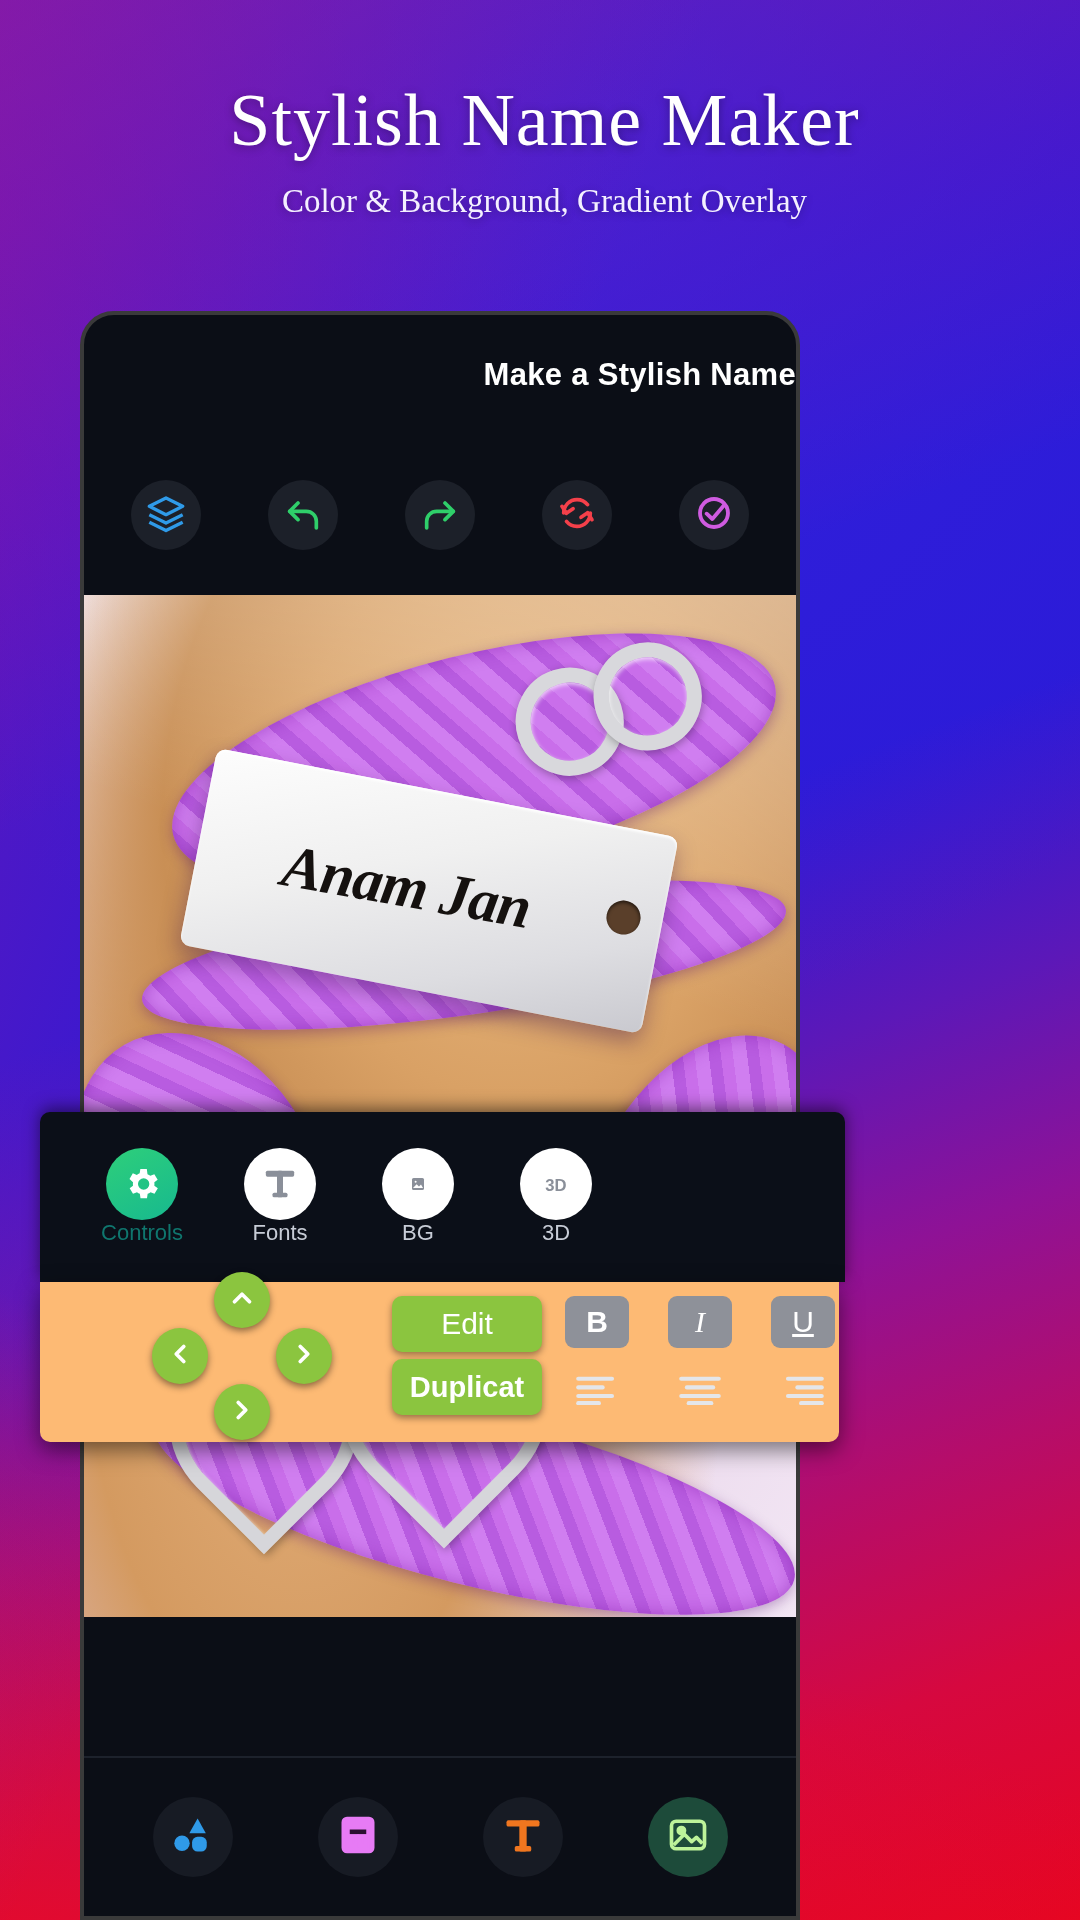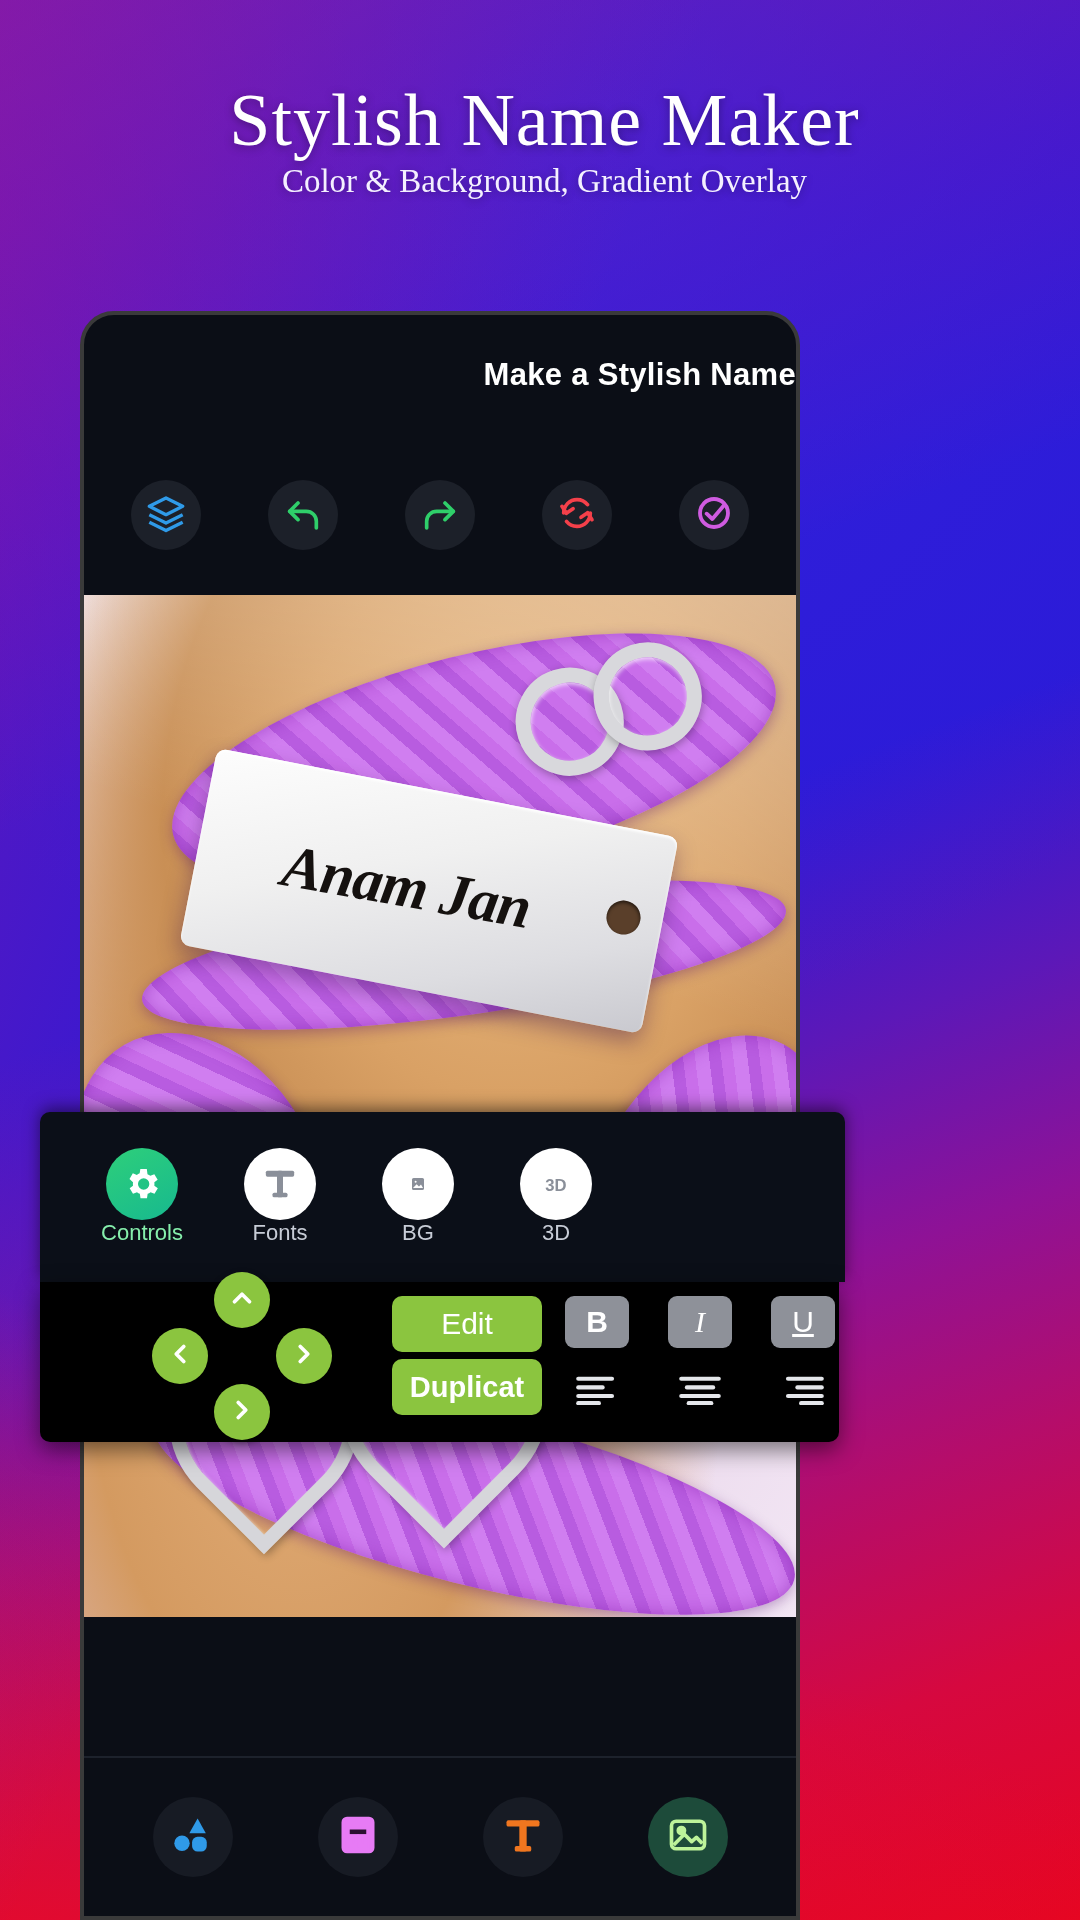--- a/index.html
+++ b/index.html
@@ -31,21 +31,21 @@
 
   
   .headline { position:absolute; top:78px; left:0; right:0; text-align:center;padding-left:9px; }
   .app-title {
     font-family:"Liberation Serif", serif;
     font-size:74px; color:#fff; letter-spacing:1px;
     text-shadow:0 2px 10px rgba(0,0,0,.35);
   }
   .app-sub {
     font-family:"Liberation Serif", serif;
-    font-size:33px; color:#f4f0ff; 
+    font-size:33px; color:#f4f0ff; margin-top:20px;
     text-shadow:0 2px 8px rgba(0,0,0,.3);
   }
 
   
   .phone {
     position:absolute; left:80px; top:311px; width:720px; height:1609px;
     background:#0b0e16;
     border:4px solid #3a3a3a;
     border-top-left-radius:34px; border-top-right-radius:34px;
     overflow:hidden;
@@ -134,27 +134,27 @@
     box-shadow:0 -4px 16px rgba(0,0,0,.5);
     z-index:6;
   }
   .tab { width:80px; display:flex; flex-direction:column; align-items:center; flex:0 0 auto; }
   .tab-ico {
     width:72px; height:72px; border-radius:50%; background:#fff;
     display:flex; align-items:center; justify-content:center;
   }
   .tab.active .tab-ico { background:linear-gradient(150deg,#2ecf7a,#17b98f); }
   .tab-label { font-size:22px; color:#c7ccd6; white-space:nowrap; }
-  .tab.active .tab-label { color:#86efac; }
+  .tab.active .tab-label { color:#0f766e; }
   .tab-ico svg { width:40px; height:40px; }
 
   
   .ctrl-panel {
     position:absolute; left:40px; top:1282px; width:799px; height:160px;
-    background:#000000; z-index:6;
+    background:#fdba74; z-index:6;
     border-bottom-left-radius:10px; border-bottom-right-radius:10px;
     box-shadow:0 8px 22px rgba(0,0,0,.5);
   }
   .dpad { position:absolute; left:112px; top:-10px; width:180px; height:170px; }
   .dbtn {
     position:absolute; width:56px; height:56px; border-radius:50%;
     background:#8bc53f; display:flex; align-items:center; justify-content:center;
     box-shadow:0 3px 7px rgba(0,0,0,.45);
   }
   .dbtn svg { width:30px; height:30px; }

